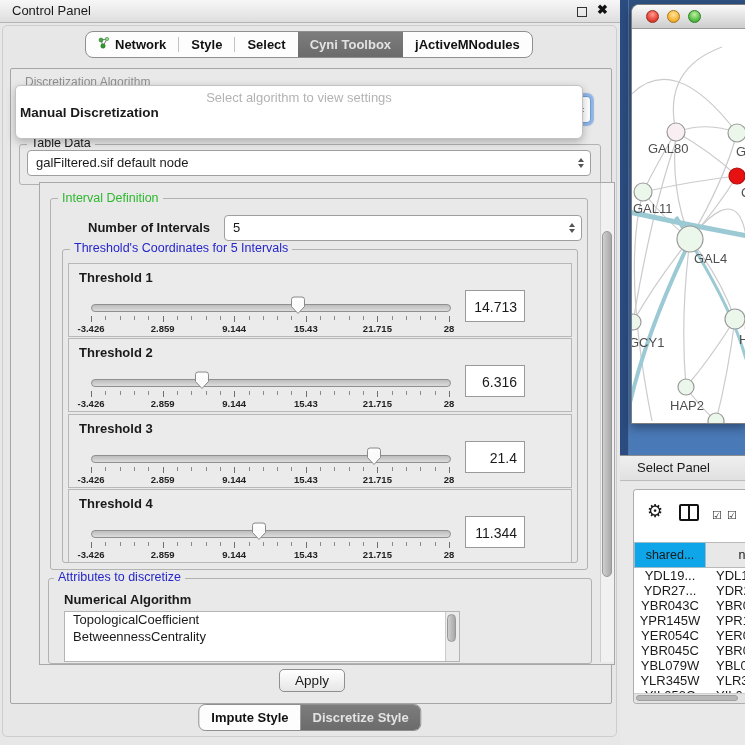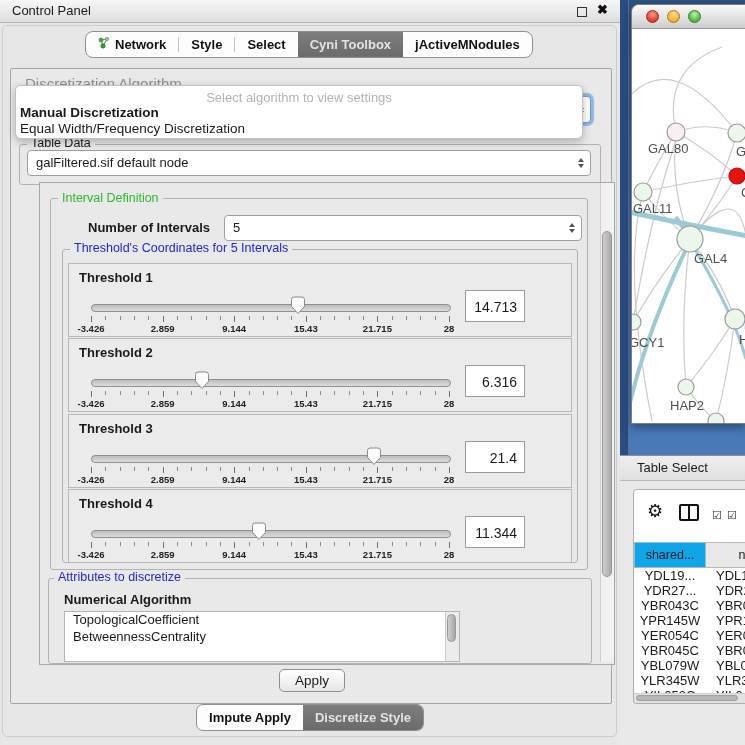--- a/index.html
+++ b/index.html
@@ -28,21 +28,21 @@
   .group-title{position:absolute;background:#e9e9e9;padding:0 4px;font-size:12.5px;line-height:13px;}
   .gt-green{color:#2eb82e;}
   .gt-blue{color:#2525cc;}
   
   .combo{position:absolute;background:#fff;border:1px solid #9f9f9f;border-radius:4px;
     font-size:13px;line-height:24px;padding-left:8px;box-sizing:border-box;}
   .combo .spinner{position:absolute;right:6px;top:50%;transform:translateY(-50%);
     display:flex;flex-direction:column;gap:2px;}
   .arr-up{width:0;height:0;border-left:3.5px solid transparent;border-right:3.5px solid transparent;border-bottom:4.5px solid #555;}
   .arr-down{width:0;height:0;border-left:3.5px solid transparent;border-right:3.5px solid transparent;border-top:4.5px solid #555;}
-  #disc-label{position:absolute;left:14px;top:6px;font-size:15px;color:#8f8f8f;}
+  #disc-label{position:absolute;left:14px;top:6px;font-size:12px;color:#8f8f8f;}
   #disc-combo{left:14px;top:27px;width:566px;height:27px;
     box-shadow:0 0 1px 3px rgba(100,152,228,.65);border-color:#699fd6;}
   
   #algo-popup{position:absolute;left:15px;top:85px;width:566px;height:52px;background:#fff;
     border:1px solid #c2c2c2;border-radius:5px 5px 6px 6px;box-shadow:0 3px 8px rgba(0,0,0,.25);z-index:20;}
   #algo-hint{position:absolute;left:0;right:0;top:4px;text-align:center;color:#b3b3b3;font-size:13px;}
   .algo-opt{position:absolute;left:4px;font-size:13.5px;}
   #algo-opt-0{top:19px;font-weight:bold;}
   #algo-opt-1{top:35px;}
   #table-data-group{left:8px;top:75px;width:580px;height:39px;}
@@ -389,21 +389,21 @@
         <div id="sp-vsb">
           <div id="sp-vsb-thumb"></div>
         </div>
       </div>
 
       <div id="apply-btn">Apply</div>
     </div>
 
     <div id="bottom-tabstrip" class="tabstrip">
         <div class="tab">
-          <span>Impute Apply</span>
+          <span>Impute Style</span>
         </div>
         <div class="tab selected">
           <span>Discretize Style</span>
         </div>
       </div>
   </div>
 
   <div id="right-pane">
     <div id="desktop">
       <div id="desktop-strip"></div>
@@ -454,21 +454,21 @@
               <text x="-3" y="318" font-size="13" fill="#4f4f4f" font-family="&quot;Liberation Sans&quot;,sans-serif">GCY1</text>
               <circle cx="54" cy="358" r="8" fill="#ecf7ec" stroke="#9a9a9a" stroke-width="1.2"></circle>
               <text x="38" y="381" font-size="13" fill="#4f4f4f" font-family="&quot;Liberation Sans&quot;,sans-serif">HAP2</text>
               <circle cx="84" cy="392" r="8" fill="#ecf7ec" stroke="#9a9a9a" stroke-width="1.2"></circle>
             </svg>
         </div>
       </div>
     </div>
 
     <div id="table-panel-header">
-      <span id="table-panel-title">Table Select</span>
+      <span id="table-panel-title">Select Panel</span>
     </div>
     <div id="table-panel-body">
       <div id="table-card">
         <div id="tc-toolbar">
           <span id="gear-icon">⚙</span>
           <span id="cols-icon">
               <span id="cols-icon-div"></span>
             </span>
           <span id="check-icon-1" class="check-icon">☑</span>
           <span id="check-icon-2" class="check-icon">☑</span>
@@ -518,15 +518,14 @@
         <div id="tc-hsb">
           <div id="tc-hsb-thumb"></div>
         </div>
       </div>
     </div>
   </div>
 
   <div id="algo-popup">
     <div id="algo-hint">Select algorithm to view settings</div>
     <div id="algo-opt-0" class="algo-opt">Manual Discretization</div>
-    <div id="algo-opt-1" class="algo-opt">Equal Width/Frequency Discretization</div>
   </div>
 </div>
 
 </body></html>

